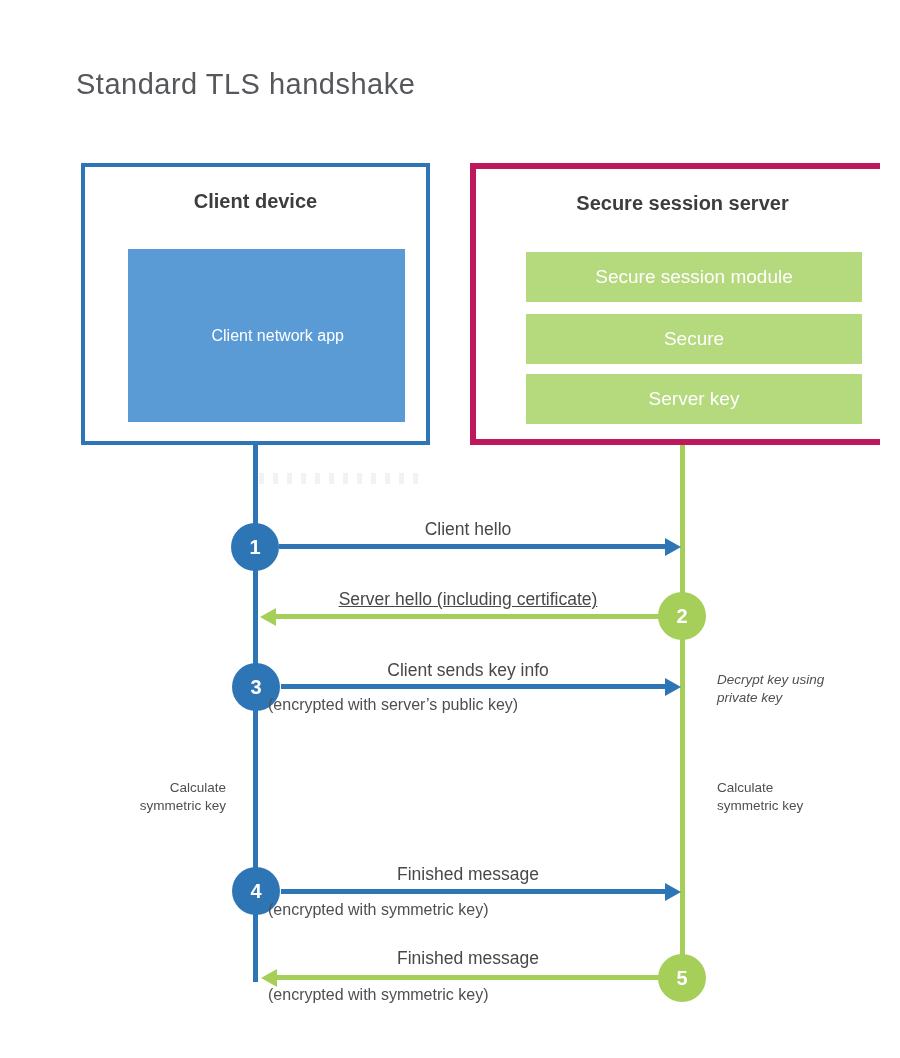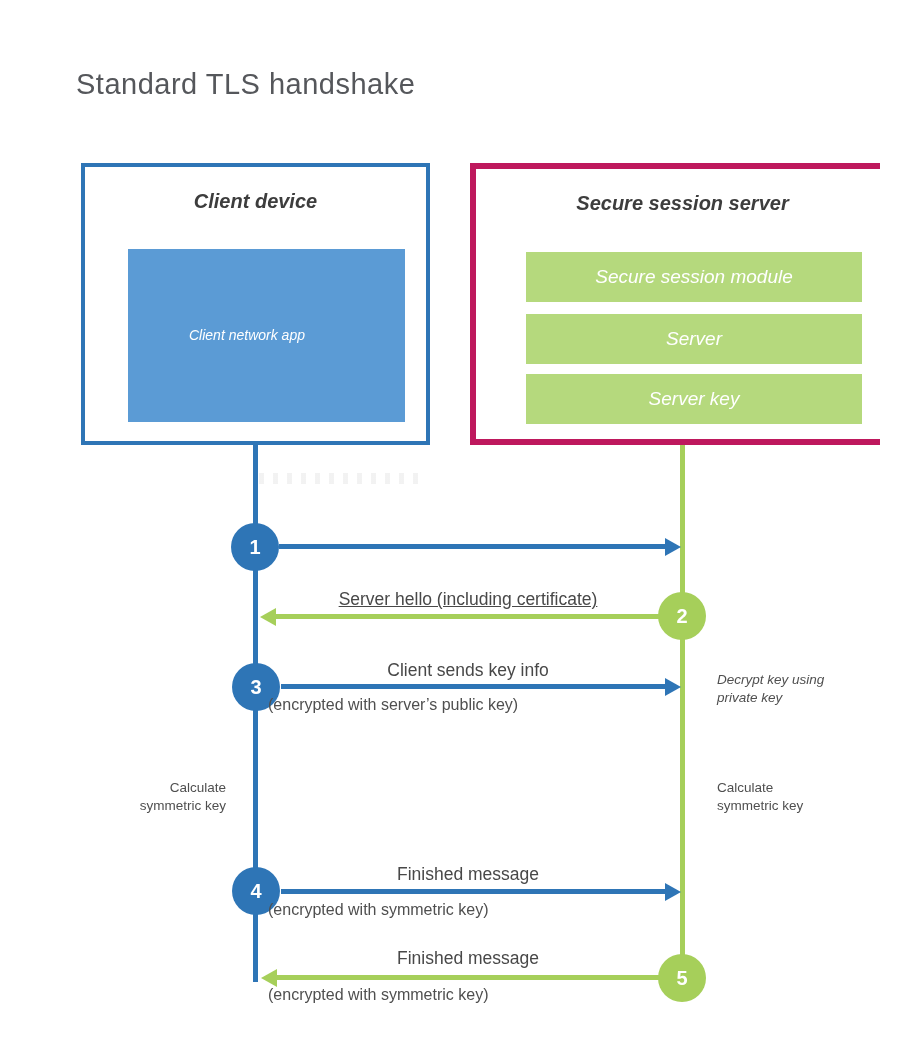--- a/index.html
+++ b/index.html
@@ -1,28 +1,28 @@
 <!DOCTYPE html>
 <html><head>
 <meta charset="utf-8">
 <style>
   * { margin:10px; padding:0; box-sizing:border-box; }
   body { background:#ffffff; font-family:"Liberation Sans", sans-serif; }
   .canvas { position:relative; width:900px; height:1058px; background:#ffffff; overflow:hidden; }
 
   .title { position:absolute; left:36px; top:28px; font-size:29px; font-weight:300; color:#55575b; letter-spacing:0.5px; }
 
-  .actor-box { position:absolute; top:123px; height:282px; background:#fff;font-style:italic; }
+  .actor-box { position:absolute; top:123px; height:282px; background:#fff; }
   .client-box { left:41px; width:349px; border:4px solid #2e75b6; }
   .server-box { left:430px; width:425px; border:6px solid #be185d; }
   .actor-title { margin-top:23px; text-align:center; font-weight:bold; font-size:20px; color:#3d3d3d; }
 
   .app-box { position:absolute; left:33px; top:72px; width:277px; height:173px; background:#5b9bd5;
              display:flex; align-items:center; justify-content:center; }
-  .app-box .app-text { width:155px; text-align:left; color:#ffffff; font-size:14px; line-height:1.45; }
+  .app-box .app-text { width:155px; text-align:right; color:#ffffff; font-size:16px; line-height:1.45; }
 
   .module-bar { position:absolute; left:40px; width:336px; height:50px; background:#b5d97d; color:#ffffff;
                 display:flex; align-items:center; justify-content:center; font-size:19px; }
   .bar-0 { top:73px; } .bar-1 { top:135px; } .bar-2 { top:195px; }
 
   .lifeline { position:absolute; width:5px; }
   .lifeline-client { left:213px; top:405px; height:537px; background:#2e75b6; }
   .lifeline-server { left:640px; top:405px; height:535px; background:#a6cf5a; }
 
   .ghost-dashes { position:absolute; left:219px; top:433px; width:166px; height:11px;
@@ -75,31 +75,32 @@
   <div class="actor-box client-box">
     <div class="actor-title">Client device</div>
     <div class="app-box">
       <div class="app-text">Client network app</div>
     </div>
   </div>
 
   <div class="actor-box server-box">
     <div class="actor-title">Secure session server</div>
     <div class="module-bar bar-0">Secure session module</div>
-    <div class="module-bar bar-1">Server</div>
+    <div class="module-bar bar-1">Secure</div>
     <div class="module-bar bar-2">Server key</div>
   </div>
 
   <div class="lifeline lifeline-client"></div>
   <div class="lifeline lifeline-server"></div>
   <div class="ghost-dashes"></div>
 
   <div class="step-circle blue c1">1</div>
   <div class="arrow-line a1-line"></div>
   <div class="arrow-head head-right a1-head"></div>
+  <div class="msg-label l1">Client hello</div>
 
   <div class="step-circle green c2">2</div>
   <div class="arrow-line a2-line"></div>
   <div class="arrow-head head-left a2-head"></div>
   <div class="msg-label l2">Server hello (including certificate)</div>
 
   <div class="step-circle blue c3">3</div>
   <div class="arrow-line a3-line"></div>
   <div class="arrow-head head-right a3-head"></div>
   <div class="msg-label l3">Client sends key info</div>

